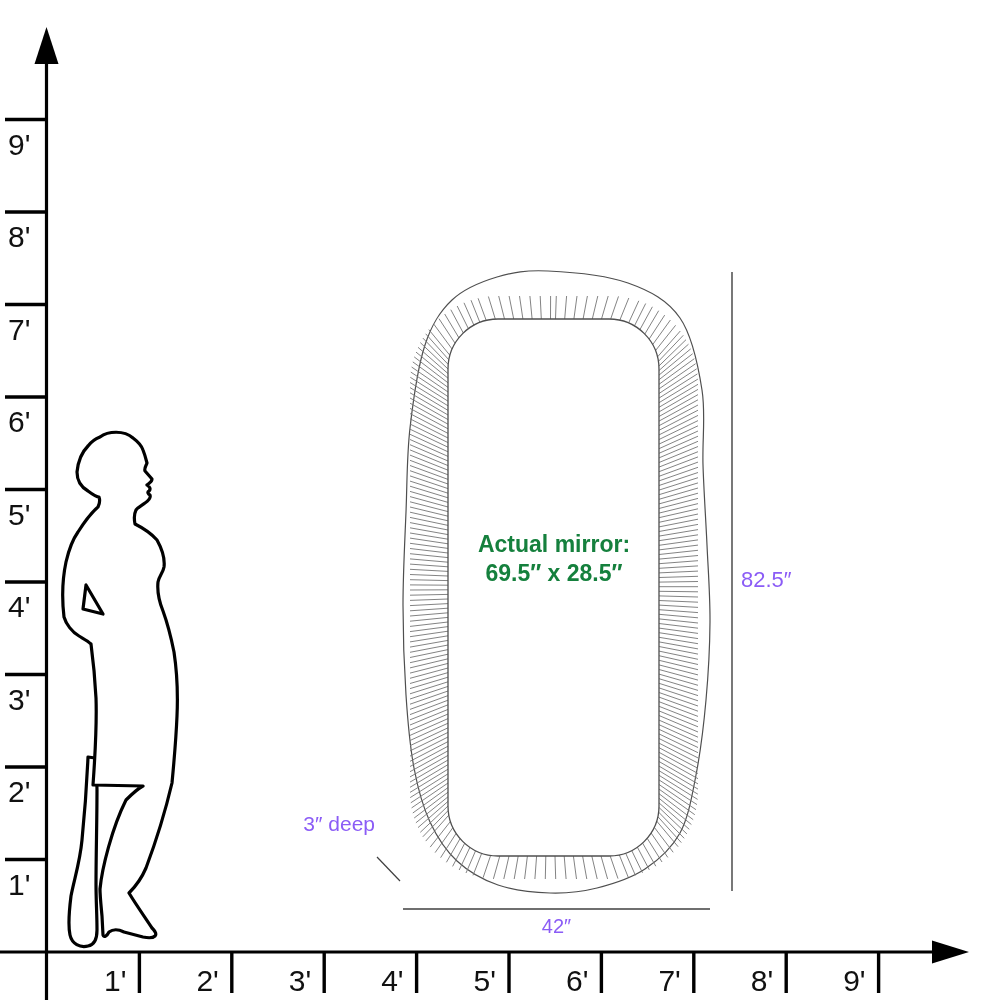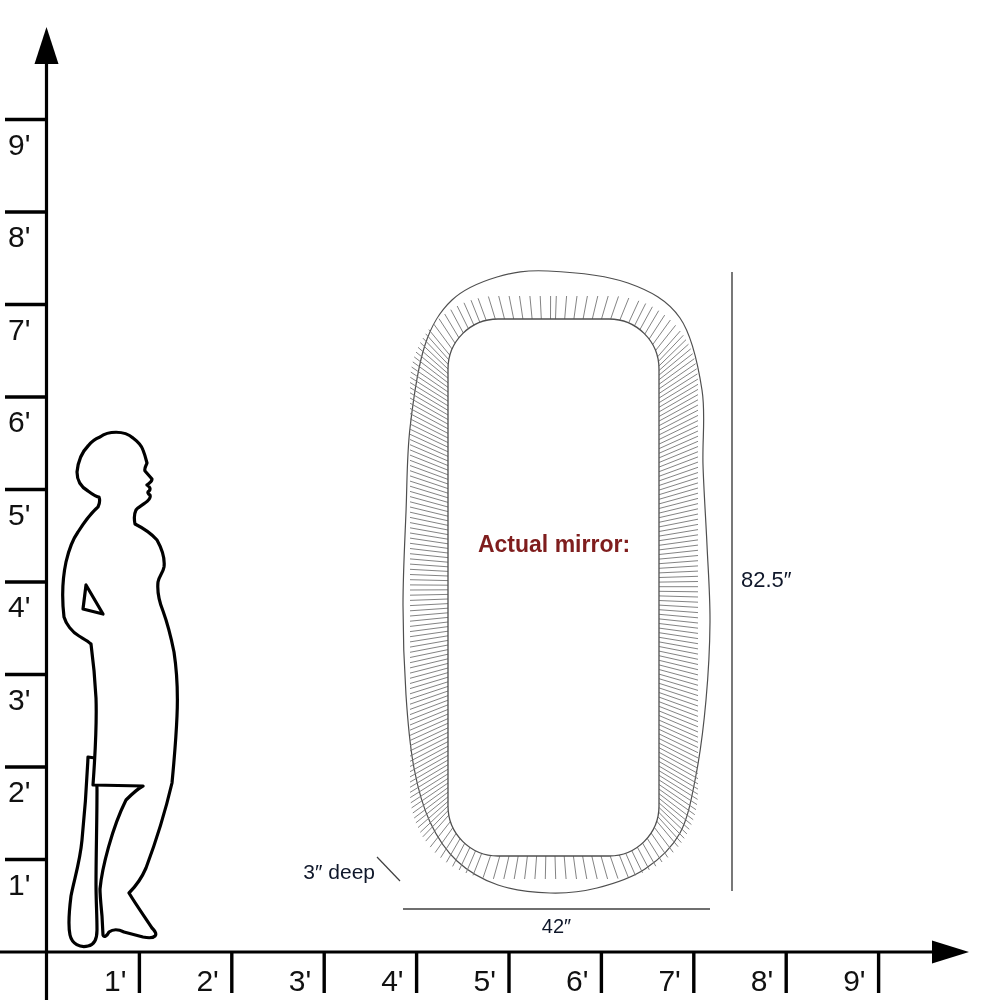--- a/index.html
+++ b/index.html
@@ -2,30 +2,30 @@
 <html><head>
 <meta charset="utf-8">
 <style>
   html,body{margin:0;padding:0;background:#ffffff;}
   #stage{
     position:relative;width:1000px;height:1000px;background:#ffffff;
     font-family:"Liberation Sans", sans-serif;overflow:hidden;
   }
   #diagram-svg{position:absolute;left:0;top:0;}
   .dim-text{
-    position:absolute;color:#0f172a;font-family:"Liberation Sans",sans-serif;
+    position:absolute;color:#8b5cf6;font-family:"Liberation Sans",sans-serif;
     white-space:nowrap;
   }
   #mirror-label{
     left:403px;top:530px;width:302px;text-align:center;
-    font-size:23px;font-weight:bold;line-height:29px;color:#7f1d1d;
+    font-size:23px;font-weight:bold;line-height:29px;color:#15803d;
   }
   #height-dim{left:741px;top:567px;font-size:22px;}
   #width-dim{left:403px;top:915px;width:307px;text-align:center;font-size:20px;}
-  #depth-label{left:280px;top:860px;width:95px;text-align:right;font-size:21px;}
+  #depth-label{left:280px;top:812px;width:95px;text-align:right;font-size:21px;}
 </style>
 </head>
 <body>
 
 <div id="stage">
 
   <svg id="diagram-svg" width="1000" height="1000" viewBox="0 0 1000 1000">
 
     <g id="mirror-group">
       <path id="mirror-outer" fill="none" stroke-width="1.2" d="M 548 271 C 569.8 272.0 606.0 275.2 628 283 C 650.0 290.8 667.7 300.2 680 318 C 692.3 335.8 698.2 365.5 702 390 C 705.8 414.5 702.2 439.2 703 465 C 703.8 490.8 705.8 518.8 707 545 C 708.2 571.2 710.2 596.2 710 622 C 709.8 647.8 708.3 674.5 706 700 C 703.7 725.5 700.3 752.8 696 775 C 691.7 797.2 688.5 817.3 680 833 C 671.5 848.7 658.8 859.8 645 869 C 631.2 878.2 612.8 884.0 597 888 C 581.2 892.0 566.5 893.5 550 893 C 533.5 892.5 513.5 890.3 498 885 C 482.5 879.7 468.3 871.5 457 861 C 445.7 850.5 437.2 837.5 430 822 C 422.8 806.5 418.0 789.2 414 768 C 410.0 746.8 407.8 722.2 406 695 C 404.2 667.8 403.0 635.5 403 605 C 403.0 574.5 404.8 541.5 406 512 C 407.2 482.5 406.8 455.8 410 428 C 413.2 400.2 418.0 366.3 425 345 C 432.0 323.7 440.0 311.3 452 300 C 464.0 288.7 481.0 281.8 497 277 C 513.0 272.2 526.2 270.0 548 271 Z" stroke="#4f4f4f"></path>
@@ -351,17 +351,18 @@
 
     <g id="dims" stroke-width="1.4">
       <line id="dim-height" x1="732" y1="272" x2="732" y2="891" stroke="#3f3f3f"></line>
       <line id="dim-width" x1="403" y1="909" x2="710" y2="909" stroke="#3f3f3f"></line>
       <line id="dim-depth-leader" x1="377" y1="857" x2="400" y2="881" stroke-width="1.2" stroke="#3f3f3f"></line>
     </g>
   </svg>
 
   <div id="mirror-label" class="dim-text">
     <div>Actual mirror:</div>
+    <div>69.5″ x 28.5″</div>
   </div>
   <div id="height-dim" class="dim-text">82.5″</div>
   <div id="width-dim" class="dim-text">42″</div>
   <div id="depth-label" class="dim-text">3″ deep</div>
 </div>
 
 </body></html>

